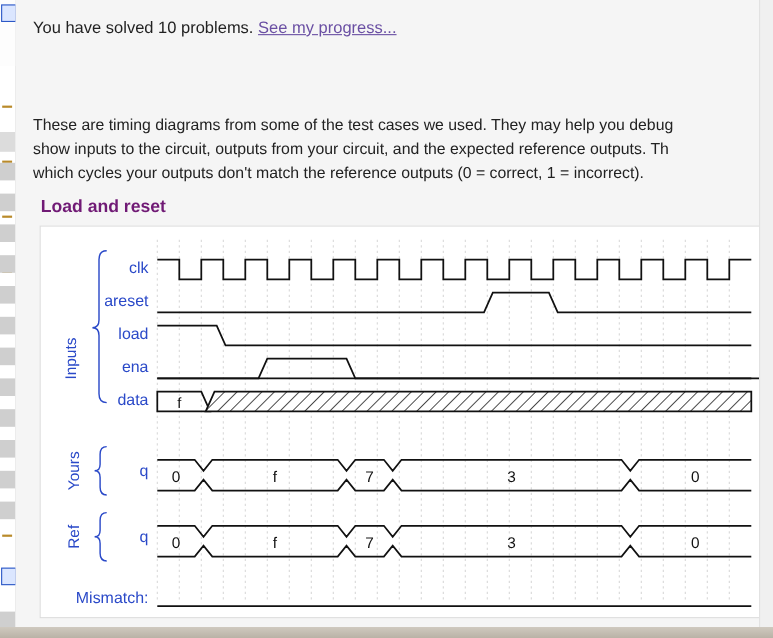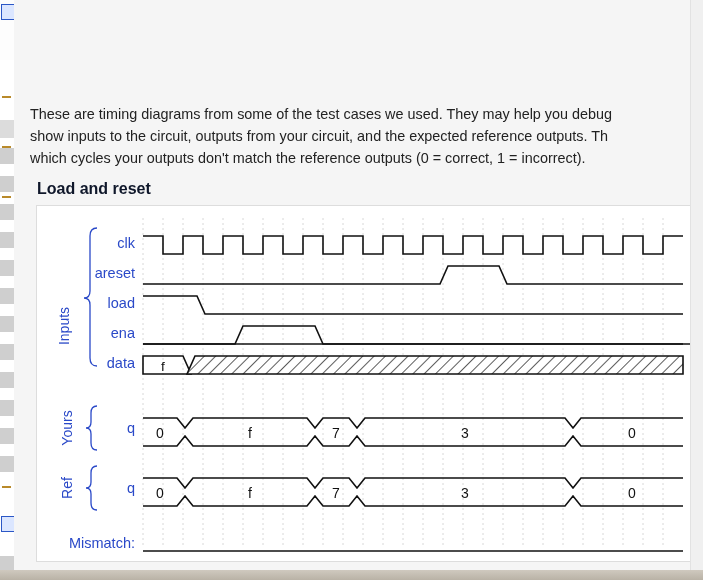--- a/index.html
+++ b/index.html
@@ -42,21 +42,21 @@
     white-space:nowrap;
   }
   .para{
     position:absolute;left:16px;top:103px;width:700px;
     font-size:14.4px;line-height:22px;color:#222;
     white-space:nowrap;
   }
   .para div{white-space:nowrap;}
   .section-title{
     position:absolute;left:23px;top:180px;
-    font-size:16px;font-weight:bold;color:#0f172a;
+    font-size:16px;font-weight:bold;color:#701a75;
   }
 
   
   .wave-panel{
     position:absolute;left:22px;top:205px;width:655px;height:355px;
     background:#ffffff;border:1px solid #ddd;
     overflow:hidden;
   }
   .wave-svg{display:block;}
 
@@ -95,20 +95,24 @@
     <div class="strip-scroll" style="top:400px;height:16px;"></div>
     <div class="strip-scroll" style="top:428px;height:16px;"></div>
     <div class="strip-scroll" style="top:456px;height:16px;"></div>
     <div class="strip-mark" style="top:486px;"></div>
     <div class="strip-blue" style="top:516px;"></div>
     <div class="strip-scroll" style="top:556px;height:16px;"></div>
   </div>
 
   <div class="page">
 
+    <div class="solved-line">
+      <span>You have solved 10 problems.</span>
+      <span class="solved-link">See my progress...</span>
+    </div>
 
 
     <div class="para">
       <div>These are timing diagrams from some of the test cases we used. They may help you debug</div>
       <div>show inputs to the circuit, outputs from your circuit, and the expected reference outputs. Th</div>
       <div>which cycles your outputs don't match the reference outputs (0 = correct, 1 = incorrect).</div>
     </div>
 
     <div class="section-title">Load and reset</div>
 

